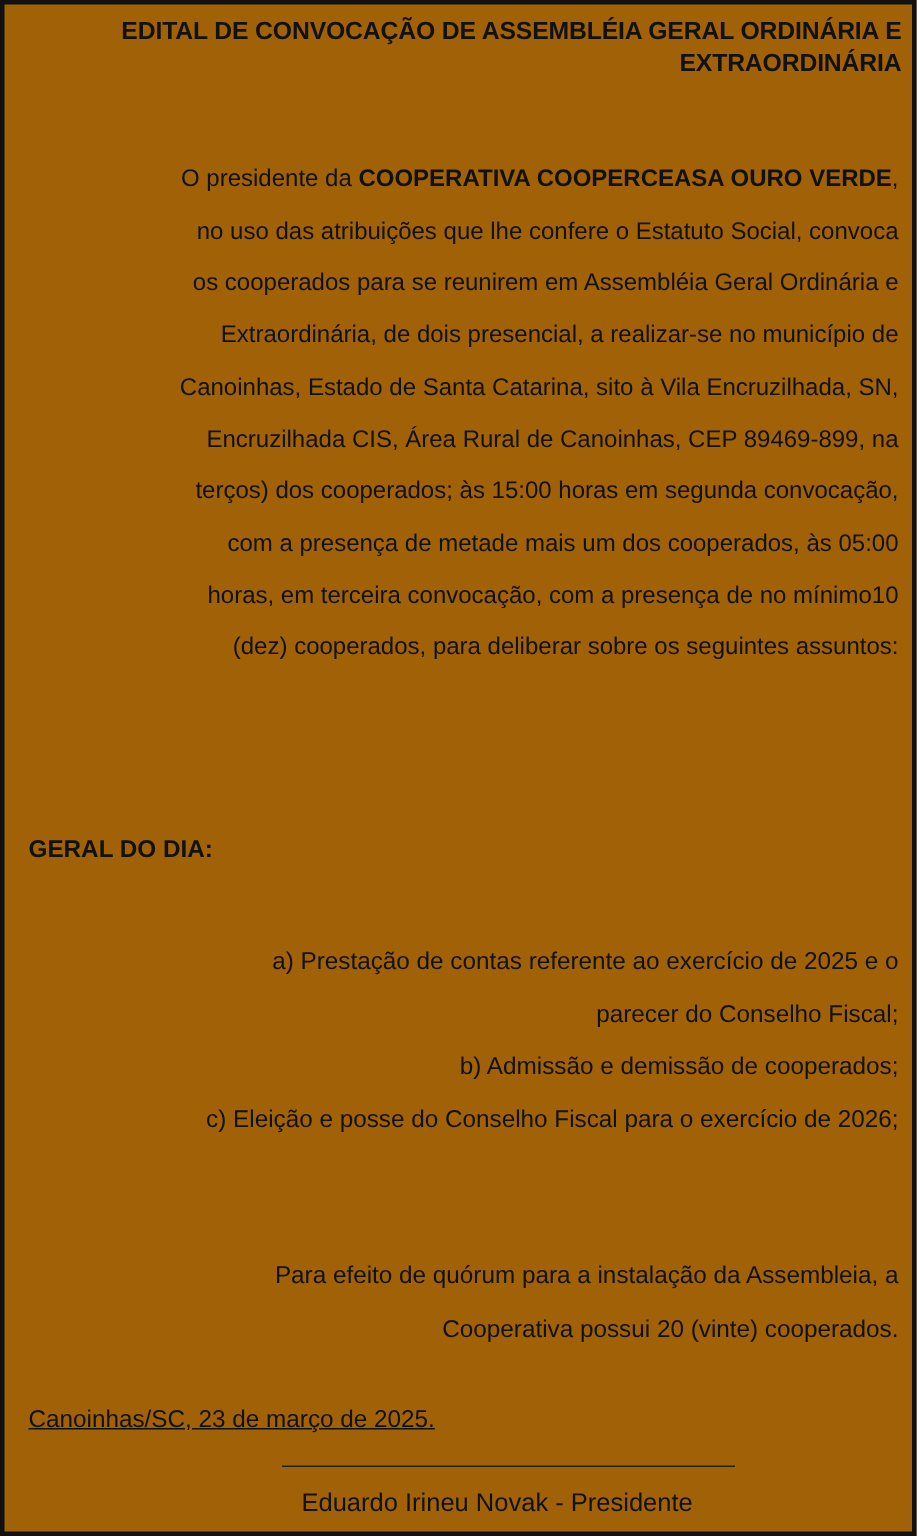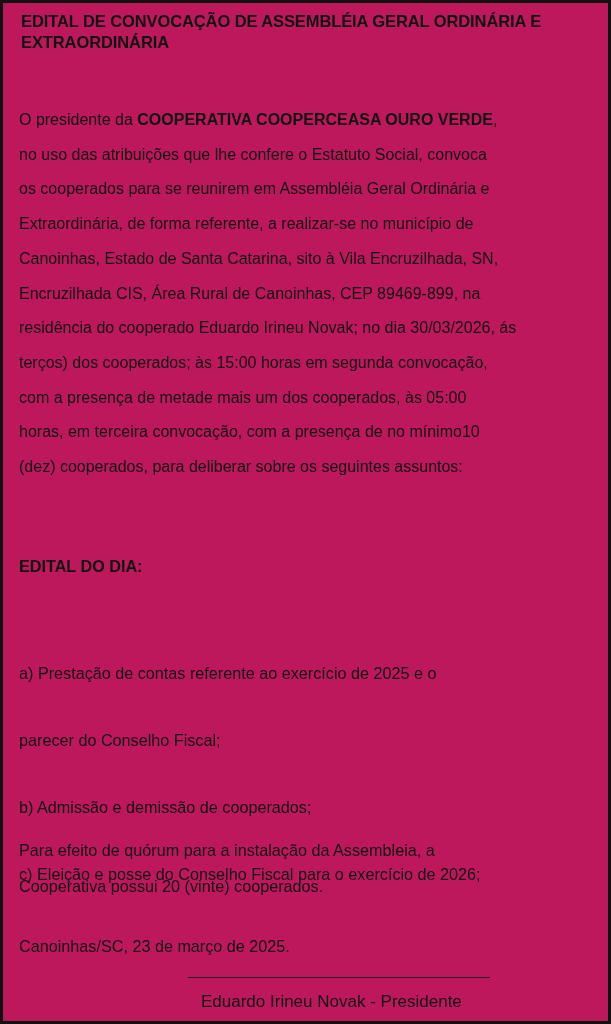--- a/index.html
+++ b/index.html
@@ -2,52 +2,53 @@
 <html><head>
 <meta charset="utf-8">
 <style>
   html, body { margin: 0; padding: 0; background: #ffffff; }
   body { width: 611px; height: 1024px; overflow: hidden; }
   .page {
     position: relative;
     box-sizing: border-box;
     width: 611px; height: 1024px;
     border: 3px solid #111111;
-    background: #be185d;
+    background: #a16207;
     color: #111111;
     font-family: "Liberation Sans", sans-serif;
+    text-align: right;
   }
   .title {
     position: absolute; left: 18px; top: 8px; width: 580px;
     font-weight: bold; font-size: 16.5px; line-height: 21px;
     letter-spacing: -0.1px;
   }
   .para {
     position: absolute; left: 16px; top: 100px; width: 580px;
     font-size: 16px; line-height: 34.7px;
   }
   .para .line { display: block; white-space: nowrap; }
   .para b { font-weight: bold; }
   .orders-head {
     position: absolute; left: 16px; top: 551px;
     font-weight: bold; font-size: 16.2px; line-height: 24px;
   }
   .orders {
     position: absolute; left: 16px; top: 621px; width: 580px;
     font-size: 16.2px; line-height: 35px;
   }
-  .orders .line { display: block; white-space: nowrap; margin-top: 32px; }
+  .orders .line { display: block; white-space: nowrap; }
   .quorum {
     position: absolute; left: 16px; top: 829px; width: 580px;
     font-size: 16.2px; line-height: 36px;
   }
   .quorum .line { display: block; white-space: nowrap; }
   .date {
     position: absolute; left: 16px; top: 931px;
-    font-size: 16.2px; line-height: 24px;
+    font-size: 16.2px; line-height: 24px; text-decoration: underline;
   }
   .sig-line {
     position: absolute; left: 185px; top: 974px; width: 302px; height: 0;
     border-top: 1px solid #222222;
   }
   .sig-name {
     position: absolute; left: 198px; top: 987px;
     font-size: 17px; line-height: 24px;
   }
 </style>
@@ -58,31 +59,30 @@
 
   <div class="title">
     <span class="line" style="display:block">EDITAL DE CONVOCAÇÃO DE ASSEMBLÉIA GERAL ORDINÁRIA E</span>
     <span class="line" style="display:block">EXTRAORDINÁRIA</span>
   </div>
 
   <div class="para">
     <span class="line"><span>O presidente da </span><b>COOPERATIVA COOPERCEASA OURO VERDE</b><span>,</span></span>
     <span class="line">no uso das atribuições que lhe confere o Estatuto Social, convoca</span>
     <span class="line">os cooperados para se reunirem em Assembléia Geral Ordinária e</span>
-    <span class="line">Extraordinária, de forma referente, a realizar-se no município de</span>
+    <span class="line">Extraordinária, de dois presencial, a realizar-se no município de</span>
     <span class="line">Canoinhas, Estado de Santa Catarina, sito à Vila Encruzilhada, SN,</span>
     <span class="line">Encruzilhada CIS, Área Rural de Canoinhas, CEP 89469-899, na</span>
-    <span class="line">residência do cooperado Eduardo Irineu Novak; no dia 30/03/2026, ás</span>
     <span class="line">terços) dos cooperados; às 15:00 horas em segunda convocação,</span>
     <span class="line">com a presença de metade mais um dos cooperados, às 05:00</span>
     <span class="line">horas, em terceira convocação, com a presença de no mínimo10</span>
     <span class="line">(dez) cooperados, para deliberar sobre os seguintes assuntos:</span>
   </div>
 
-  <div class="orders-head">EDITAL DO DIA:</div>
+  <div class="orders-head">GERAL DO DIA:</div>
 
   <div class="orders">
     <span class="line">a) Prestação de contas referente ao exercício de 2025 e o</span>
     <span class="line">parecer do Conselho Fiscal;</span>
     <span class="line">b) Admissão e demissão de cooperados;</span>
     <span class="line">c) Eleição e posse do Conselho Fiscal para o exercício de 2026;</span>
   </div>
 
   <div class="quorum">
     <span class="line">Para efeito de quórum para a instalação da Assembleia, a</span>

